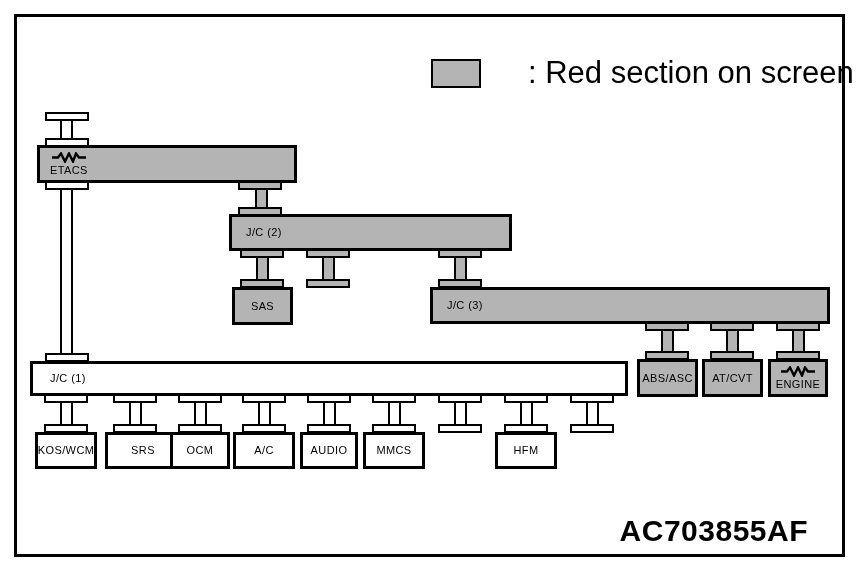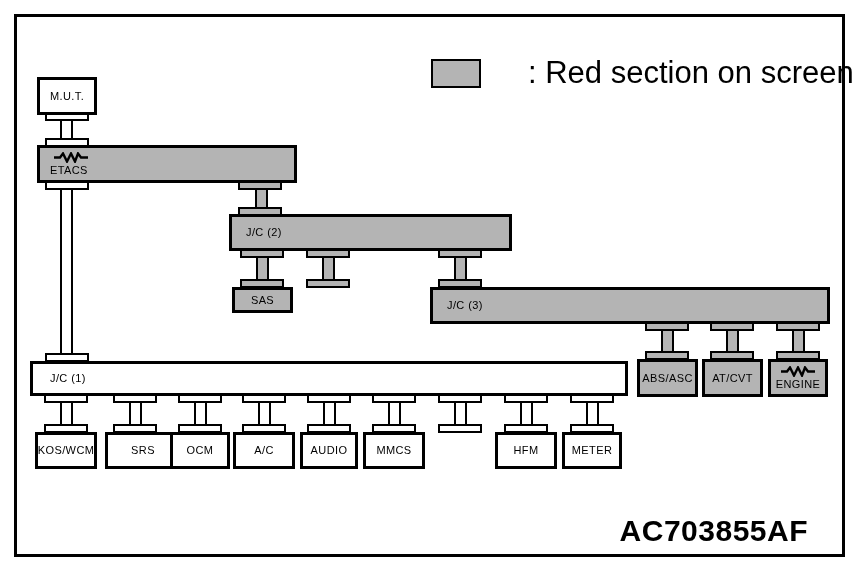--- a/index.html
+++ b/index.html
@@ -16,21 +16,21 @@
   
   .node {
     position:absolute; border:3px solid var(--line); background:#fff;
     display:flex; align-items:center; justify-content:center;
     font-size:11px; letter-spacing:0.4px; line-height:1.1; white-space:nowrap;
   }
   .node.g { background:var(--gray); }
   .bar { justify-content:flex-start; padding-left:14px; }
   .stack { display:flex; flex-direction:column; line-height:1.15; }
   .stack.center { align-items:center; }
-  .stack.left { align-items:flex-end; }
+  .stack.left { align-items:center; }
   .res { display:block; margin-bottom:1px; }
   
   .fl { position:absolute; width:44px; height:9px; border:2px solid var(--line); background:#fff; }
   .nk { position:absolute; width:13px; border:2px solid var(--line); background:#fff; }
   .gc { background:var(--gray); }
   
   .legend { position:absolute; left:431px; top:55px; display:flex; align-items:center; gap:11px; }
   .swatch { width:50px; height:29px; border:2px solid var(--line); background:var(--gray); }
   .legend-text { font-size:31px; white-space:nowrap;margin-left:36px; }
   
@@ -138,38 +138,35 @@
     <div class="fl" style="left:504px;top:394px"></div>
     <div class="nk" style="left:520px;top:401px;height:25px"></div>
     <div class="fl" style="left:504px;top:424px"></div>
   </div>
   <div>
     <div class="fl" style="left:570px;top:394px"></div>
     <div class="nk" style="left:586px;top:401px;height:25px"></div>
     <div class="fl" style="left:570px;top:424px"></div>
   </div>
 
-  <div class="node" style="left:37px;top:77px;width:60px;height:38px">
-    <span>M.U.T.</span>
-  </div>
 
   <div class="node g bar" style="left:37px;top:145px;width:260px;height:38px;padding-left:10px">
     <div class="stack left">
       <svg class="res" width="34" height="11" viewBox="0 0 34 11">
         <polyline points="1,5.5 6,5.5 9,1.5 13,9.5 17,1.5 21,9.5 24,1.5 27,5.5 33,5.5" fill="none" stroke="#000" stroke-width="2.4" stroke-linecap="square"></polyline>
       </svg>
       <span>ETACS</span>
     </div>
   </div>
 
   <div class="node g bar" style="left:229px;top:214px;width:283px;height:37px">
     <span>J/C (2)</span>
   </div>
 
-  <div class="node g" style="left:232px;top:287px;width:61px;height:26px">
+  <div class="node g" style="left:232px;top:287px;width:61px;height:38px">
     <span>SAS</span>
   </div>
 
 
   <div class="node g bar" style="left:430px;top:287px;width:400px;height:37px">
     <span>J/C (3)</span>
   </div>
 
   <div class="node g" style="left:702px;top:359px;width:61px;height:38px">
     <span>AT/CVT</span>
@@ -206,23 +203,20 @@
   </div>
   <div class="node" style="left:300px;top:432px;width:58px;height:37px">
     <span>AUDIO</span>
   </div>
   <div class="node" style="left:363px;top:432px;width:62px;height:37px">
     <span>MMCS</span>
   </div>
   <div class="node" style="left:495px;top:432px;width:62px;height:37px">
     <span>HFM</span>
   </div>
-  <div class="node" style="left:562px;top:432px;width:60px;height:37px">
-    <span>METER</span>
-  </div>
 
   <div class="legend">
     <div class="swatch"></div>
     <span class="legend-text">: Red section on screen</span>
   </div>
 
   <div class="figcode">AC703855AF</div>
 </div>
 
 </body></html>

